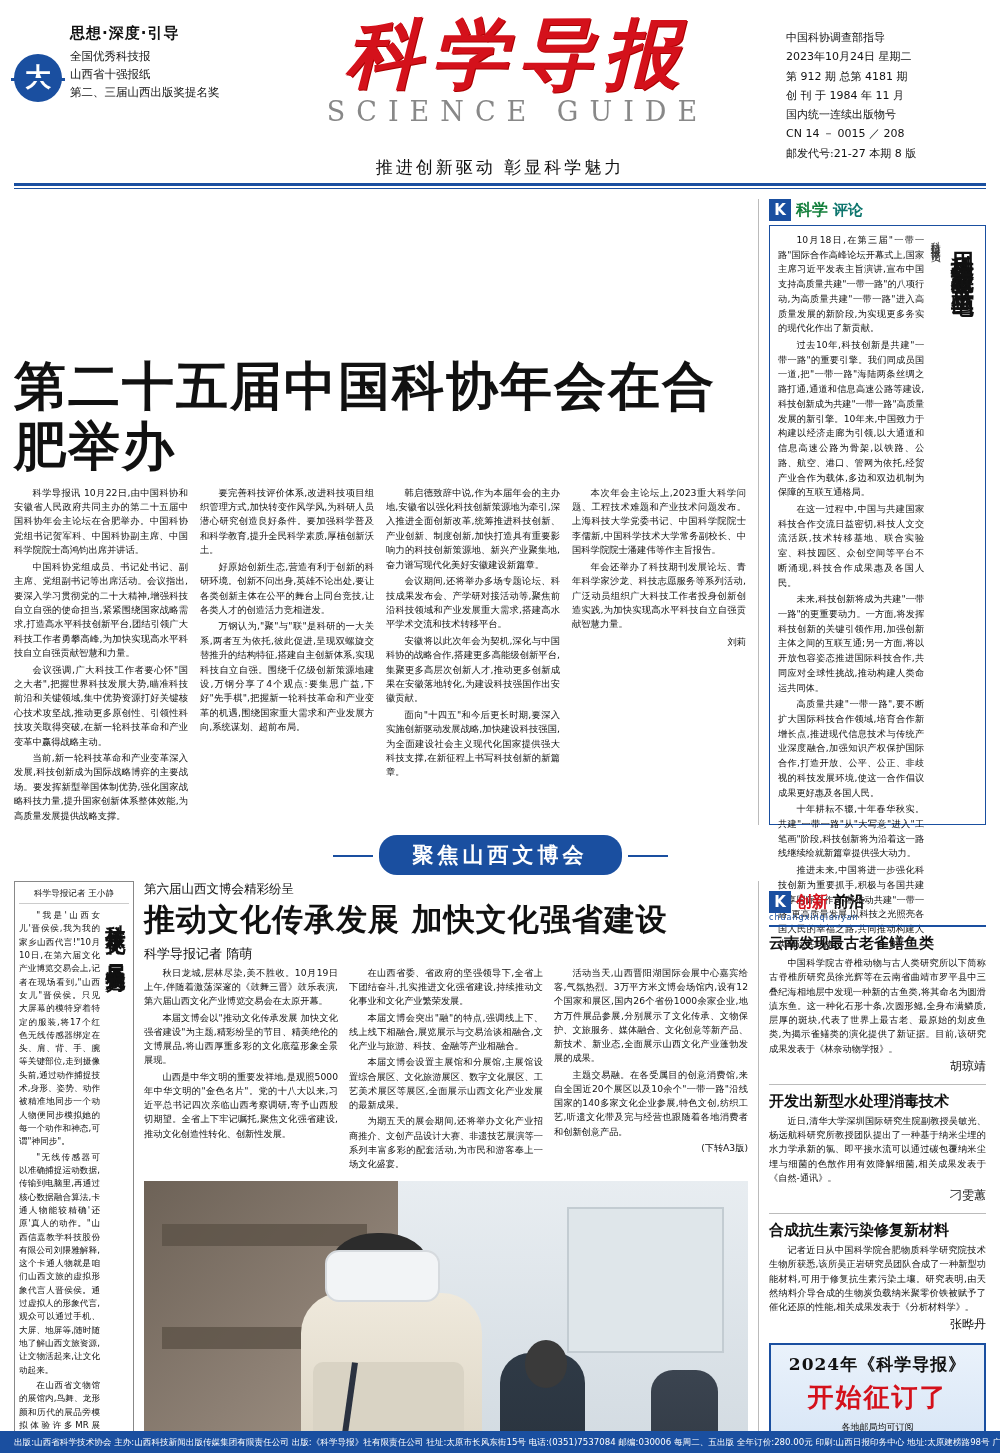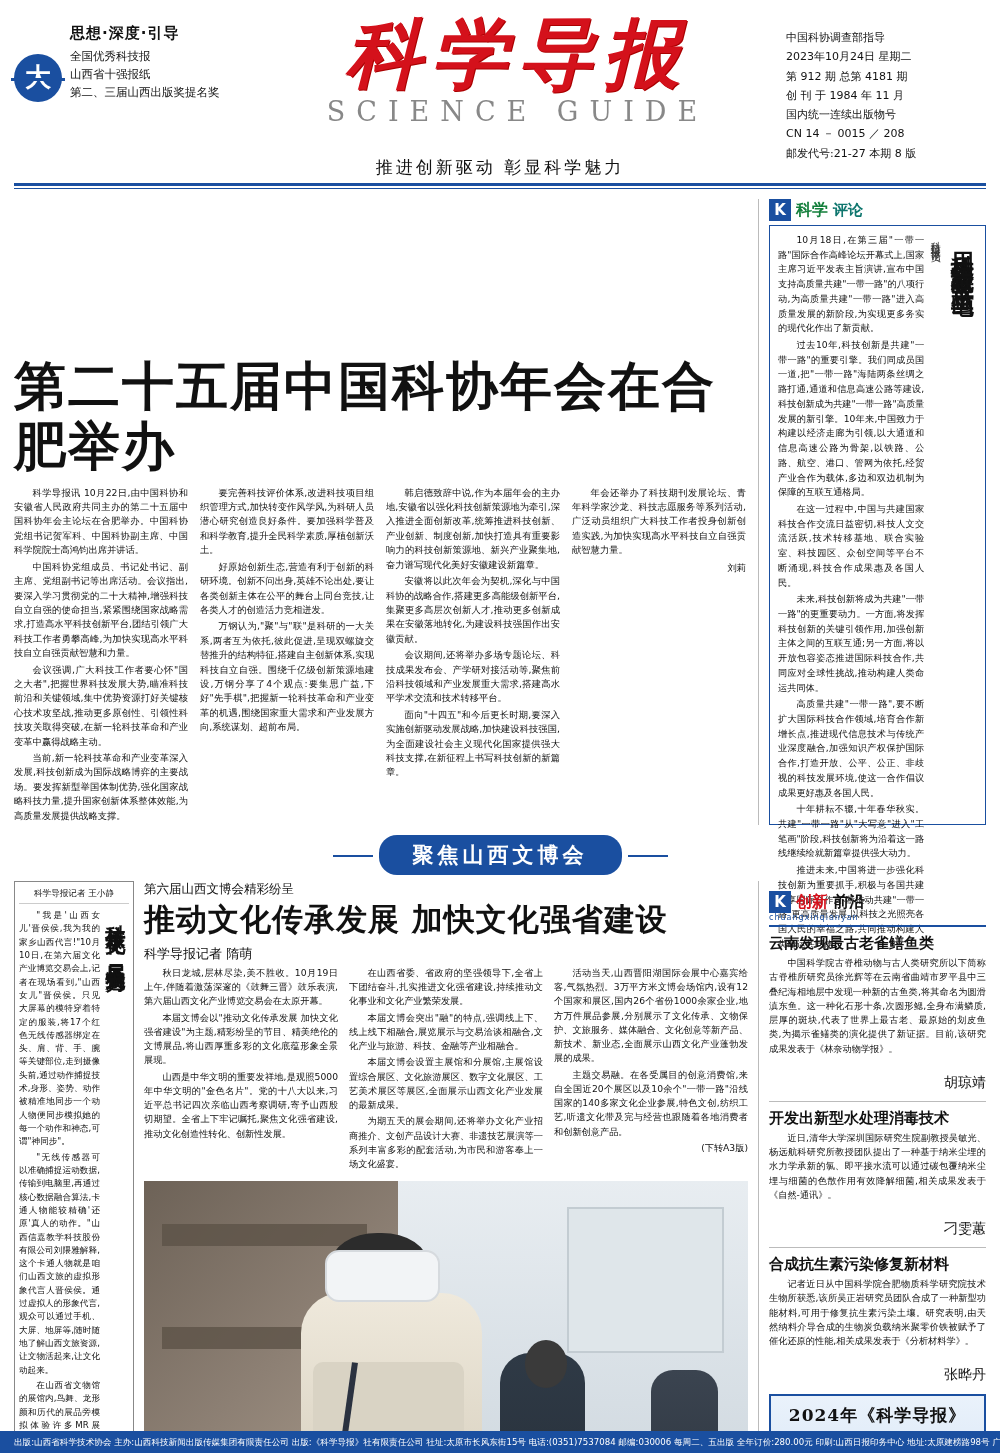--- a/index.html
+++ b/index.html
@@ -182,21 +182,21 @@
 
   
   .rail2 { margin-top:10px; }
   .rail2-head { display:flex; align-items:center; gap:5px; }
   .rail2-head .cn { color:#d4111b; font-size:16px; font-weight:bold; font-family:"DejaVu Serif",serif; }
   .rail2-rule { height:2px; background:#1a4fa0; margin:3px 0 7px 0; }
   .news-item { margin-bottom:9px; }
   .news-title { font-size:15px; font-weight:bold; font-family:"DejaVu Serif",serif; margin-bottom:3px; }
   .news-body { font-size:9.2px; line-height:1.55; text-align:justify; }
   .news-body p { margin:0; text-indent:2em; }
-  .news-sign { text-align:right; font-size:14px; margin-top:18px; }
+  .news-sign { text-align:right; font-size:12px; margin-top:2px; }
   .hr-thin { height:1px; background:#bbb; margin:7px 0; }
 
   
   .ad {
     border:2px solid #1a4fa0; height:150px; margin-top:10px;
     background:linear-gradient(180deg,#eaf2fb,#cfe0f4);
     position:relative; padding:8px; text-align:center; overflow:hidden;
   }
   .ad .ad-l1 { font-size:17px; font-weight:bold; font-family:"DejaVu Serif",serif; letter-spacing:1px; }
   .ad .ad-l2 { font-size:26px; font-weight:bold; color:#d4111b; font-family:"DejaVu Serif",serif; letter-spacing:2px; margin-top:4px;}
@@ -256,25 +256,26 @@
           <p>会议强调,广大科技工作者要心怀"国之大者",把握世界科技发展大势,瞄准科技前沿和关键领域,集中优势资源打好关键核心技术攻坚战,推动更多原创性、引领性科技攻关取得突破,在新一轮科技革命和产业变革中赢得战略主动。</p>
           <p>当前,新一轮科技革命和产业变革深入发展,科技创新成为国际战略博弈的主要战场。要发挥新型举国体制优势,强化国家战略科技力量,提升国家创新体系整体效能,为高质量发展提供战略支撑。</p>
         </div>
         <div class="col">
           <p>要完善科技评价体系,改进科技项目组织管理方式,加快转变作风学风,为科研人员潜心研究创造良好条件。要加强科学普及和科学教育,提升全民科学素质,厚植创新沃土。</p>
           <p>好原始创新生态,营造有利于创新的科研环境。创新不问出身,英雄不论出处,要让各类创新主体在公平的舞台上同台竞技,让各类人才的创造活力竞相迸发。</p>
           <p>万钢认为,"聚"与"联"是科研的一大关系,两者互为依托,彼此促进,呈现双螺旋交替推升的结构特征,搭建自主创新体系,实现科技自立自强。围绕千亿级创新策源地建设,万钢分享了4个观点:要集思广益,下好"先手棋",把握新一轮科技革命和产业变革的机遇,围绕国家重大需求和产业发展方向,系统谋划、超前布局。</p>
         </div>
         <div class="col">
           <p>韩启德致辞中说,作为本届年会的主办地,安徽省以强化科技创新策源地为牵引,深入推进全面创新改革,统筹推进科技创新、产业创新、制度创新,加快打造具有重要影响力的科技创新策源地、新兴产业聚集地,奋力谱写现代化美好安徽建设新篇章。</p>
+          <p>会议期间,还将举办多场专题论坛、科技成果发布会、产学研对接活动等,聚焦前沿科技领域和产业发展重大需求,搭建高水平学术交流和技术转移平台。</p>
           <p>安徽将以此次年会为契机,深化与中国科协的战略合作,搭建更多高能级创新平台,集聚更多高层次创新人才,推动更多创新成果在安徽落地转化,为建设科技强国作出安徽贡献。</p>
-          <p>会议期间,还将举办多场专题论坛、科技成果发布会、产学研对接活动等,聚焦前沿科技领域和产业发展重大需求,搭建高水平学术交流和技术转移平台。</p>
           <p>面向"十四五"和今后更长时期,要深入实施创新驱动发展战略,加快建设科技强国,为全面建设社会主义现代化国家提供强大科技支撑,在新征程上书写科技创新的新篇章。</p>
         </div>
         <div class="col">
+          <p>本次年会主论坛上,2023重大科学问题、工程技术难题和产业技术问题发布。上海科技大学党委书记、中国科学院院士李儒新,中国科学技术大学常务副校长、中国科学院院士潘建伟等作主旨报告。</p>
           <p>年会还举办了科技期刊发展论坛、青年科学家沙龙、科技志愿服务等系列活动,广泛动员组织广大科技工作者投身创新创造实践,为加快实现高水平科技自立自强贡献智慧力量。</p>
           <div class="byline">刘莉</div>
         </div>
       </div>
     </div>
 
     <div class="right-rail">
       <div class="rail-head">
         <span class="k-badge">K</span>
         <span class="cn">科学</span>

